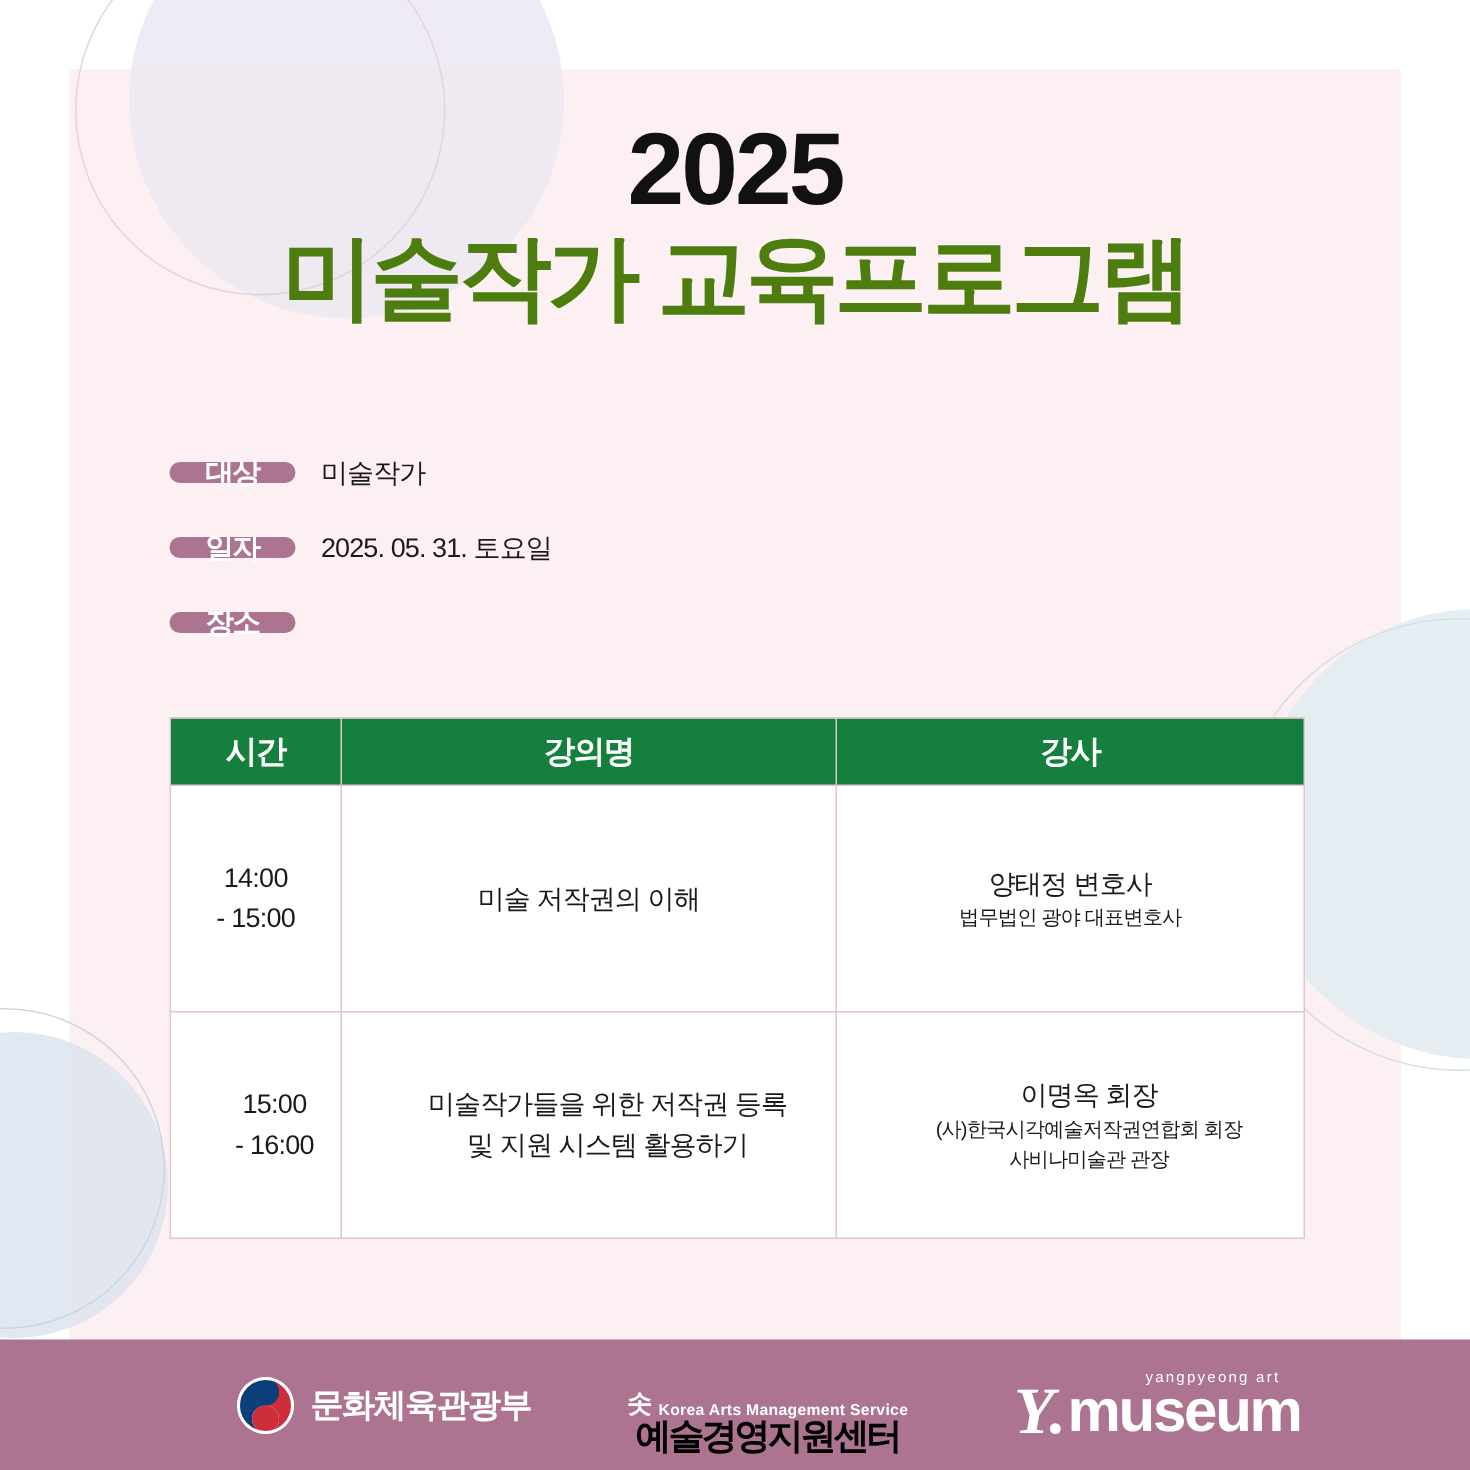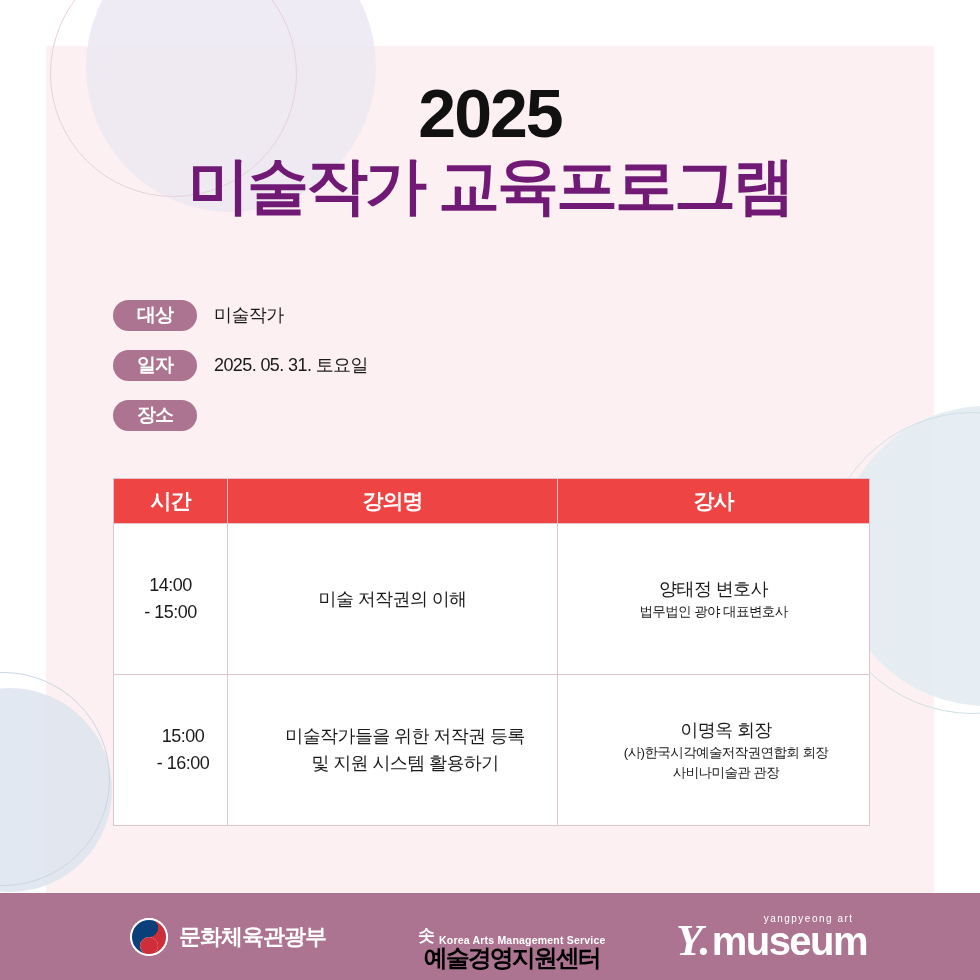--- a/index.html
+++ b/index.html
@@ -94,21 +94,21 @@
     font-weight: 700;
     color: #111111;
     letter-spacing: -2px;
     line-height: 1.05;
     font-family: "Liberation Sans", "DejaVu Sans", sans-serif;
   }
   .title-main {
     margin-top: 2px;
     font-size: 62px;
     font-weight: 700;
-    color: #701a75;
+    color: #4d7c0f;
     letter-spacing: -3px;
     line-height: 1.12;
     font-family: "Liberation Sans", "DejaVu Sans", sans-serif;
   }
 
   
   .info-list {
     position: absolute;
     left: 113px;
     top: 298px;
@@ -116,21 +116,21 @@
   }
   .info-row {
     display: flex;
     align-items: center;
     height: 34px;
     margin-bottom: 16px;
   }
   .info-pill {
     flex: 0 0 auto;
     width: 84px;
-    height: 31px;
+    height: 14px;
     border-radius: 16px;
     background: #ac7490;
     color: #ffffff;
     font-size: 19px;
     font-weight: 700;
     letter-spacing: -1px;
     display: flex;
     align-items: center;
     justify-content: center;
   }
@@ -149,21 +149,21 @@
   .sched {
     position: absolute;
     left: 113px;
     top: 478px;
     width: 756px;
     border-collapse: collapse;
     table-layout: fixed;
     background: #ffffff;
   }
   .sched th {
-    background: #ef4444;
+    background: #15803d;
     color: #ffffff;
     font-size: 21px;
     font-weight: 700;
     letter-spacing: -1px;
     height: 44px;
     border: 1px solid #e2c3ce;
     padding: 0;
   }
   .sched td {
     border: 1px solid #e2c3ce;
@@ -215,21 +215,21 @@
   }
   .logo {
     display: flex;
     align-items: center;
     position: absolute;
     top: 50%;
     transform: translateY(-50%);
   }
 
   
-  .logo-mcst { left: 130px; text-align: right; }
+  .logo-mcst { left: 158px; text-align: right; }
   .taegeuk {
     width: 38px; height: 38px;
     border-radius: 50%;
     background: #ffffff;
     position: relative;
     overflow: hidden;
     flex: 0 0 auto;
   }
   .taegeuk svg { display: block; }
   .mcst-text {

